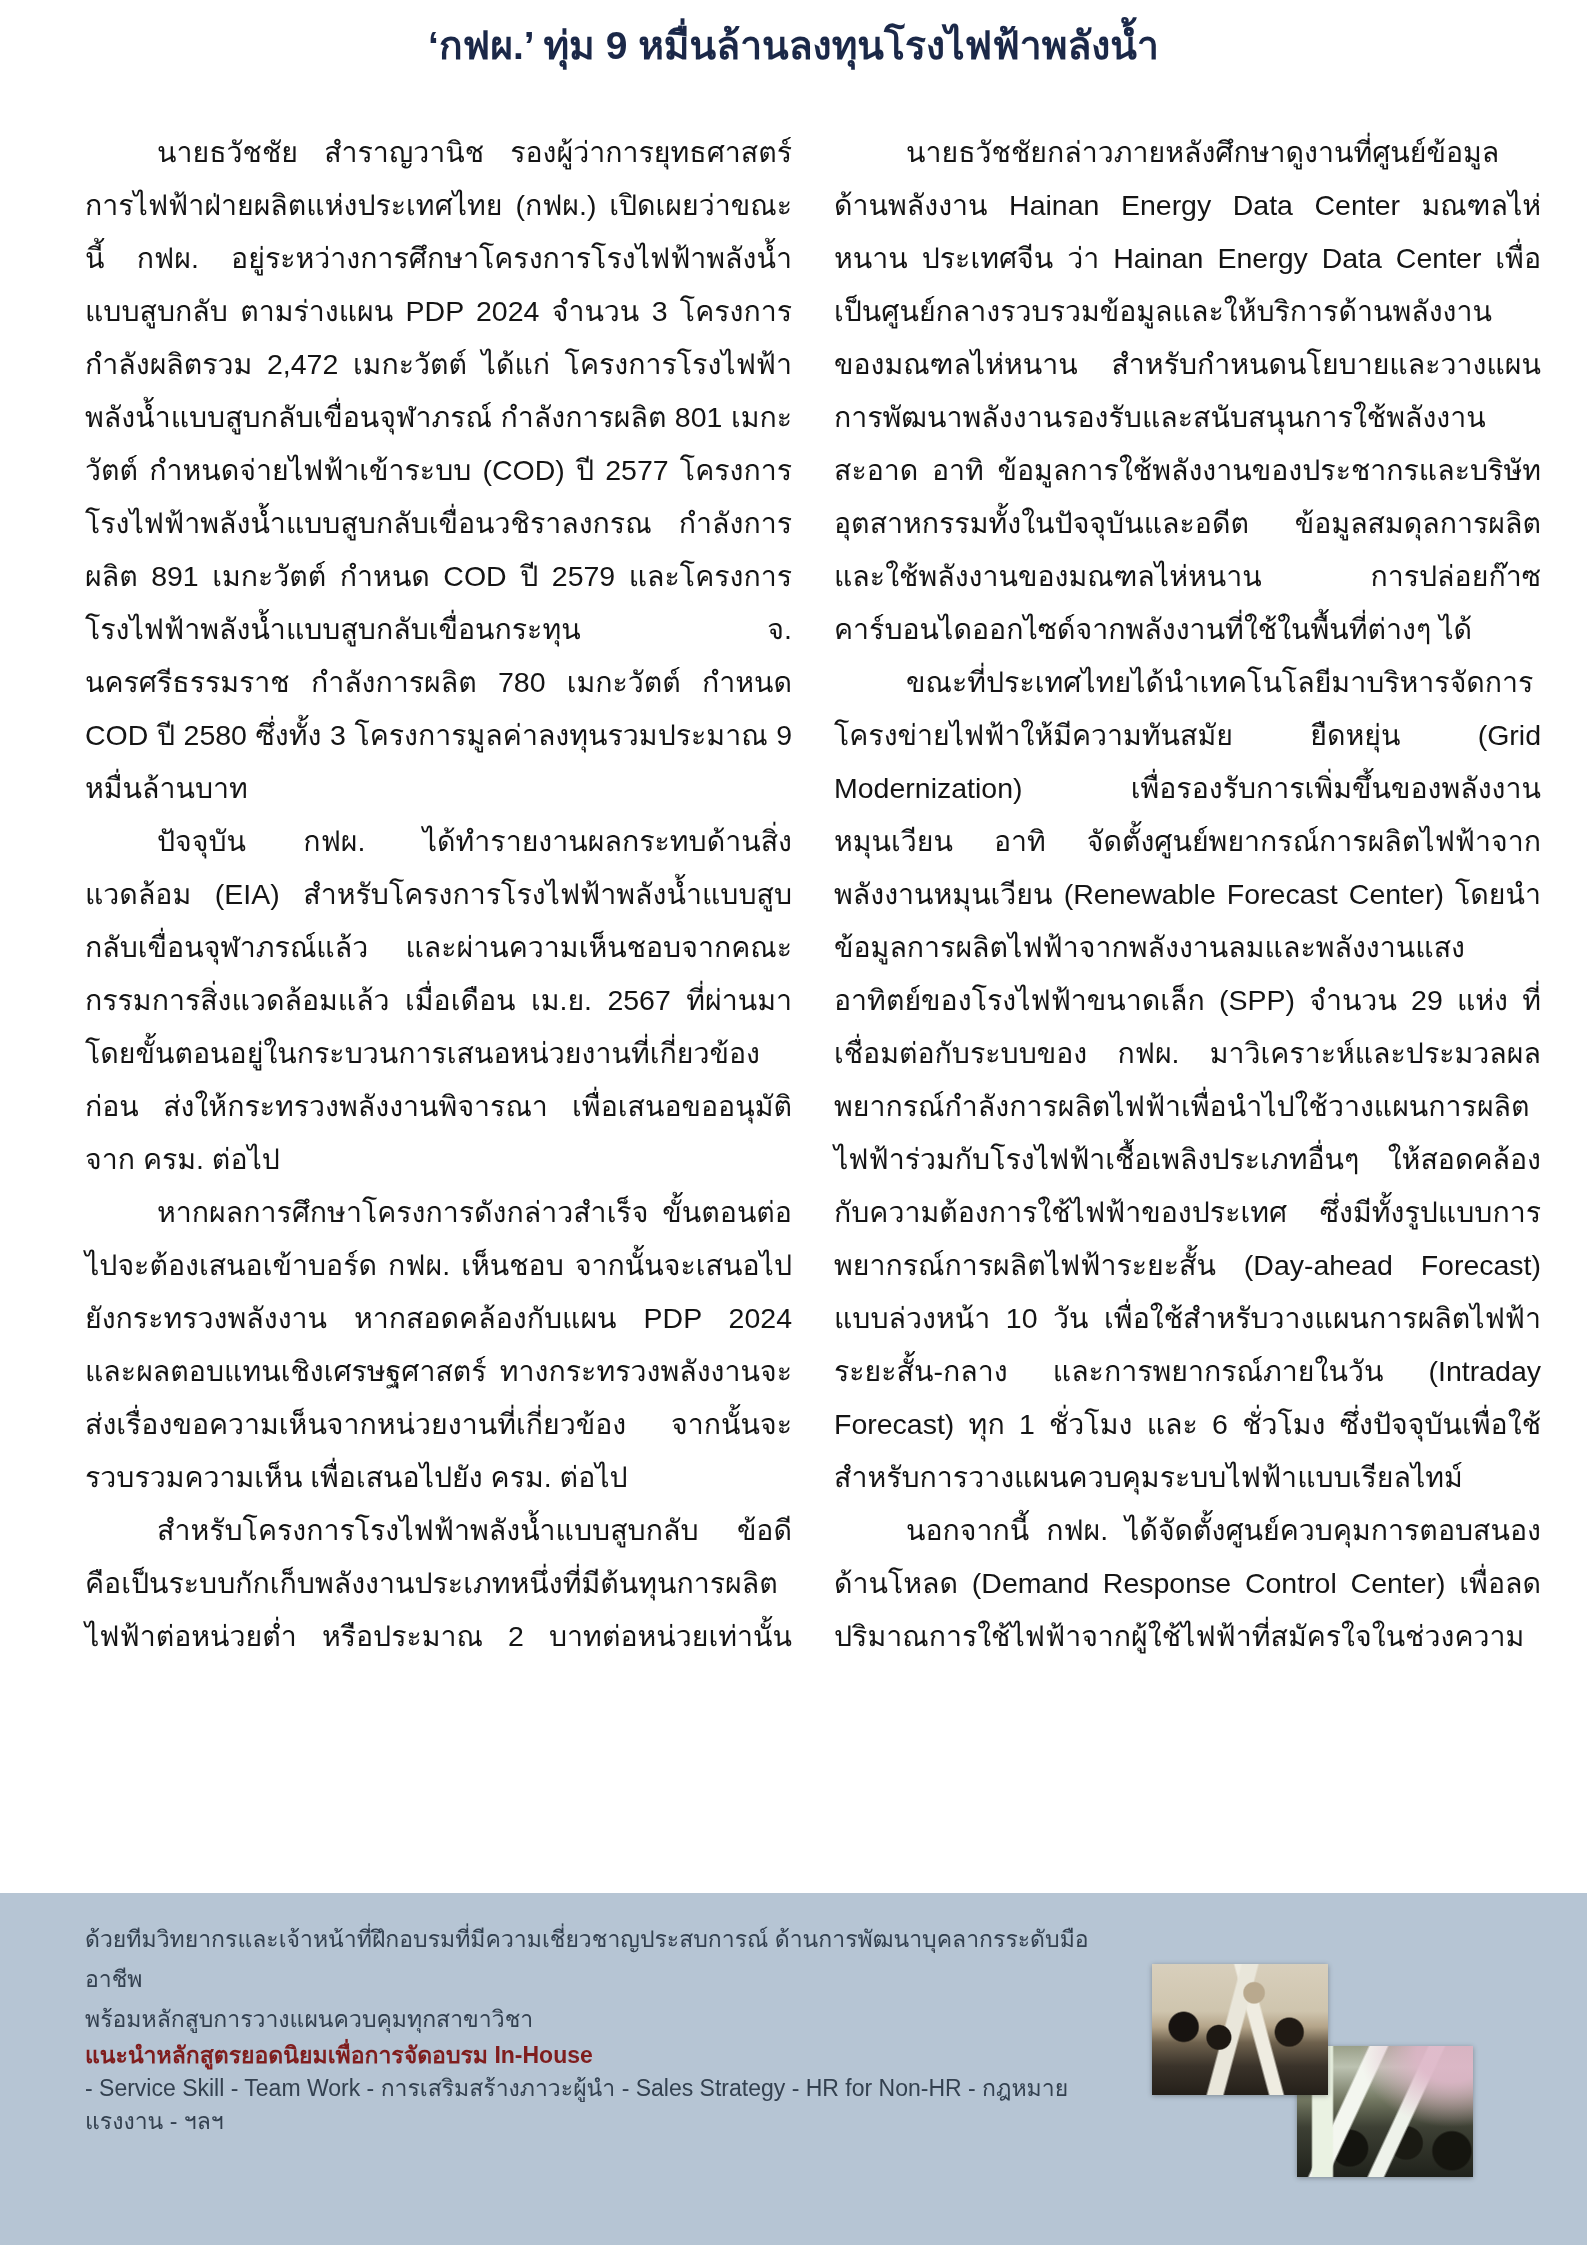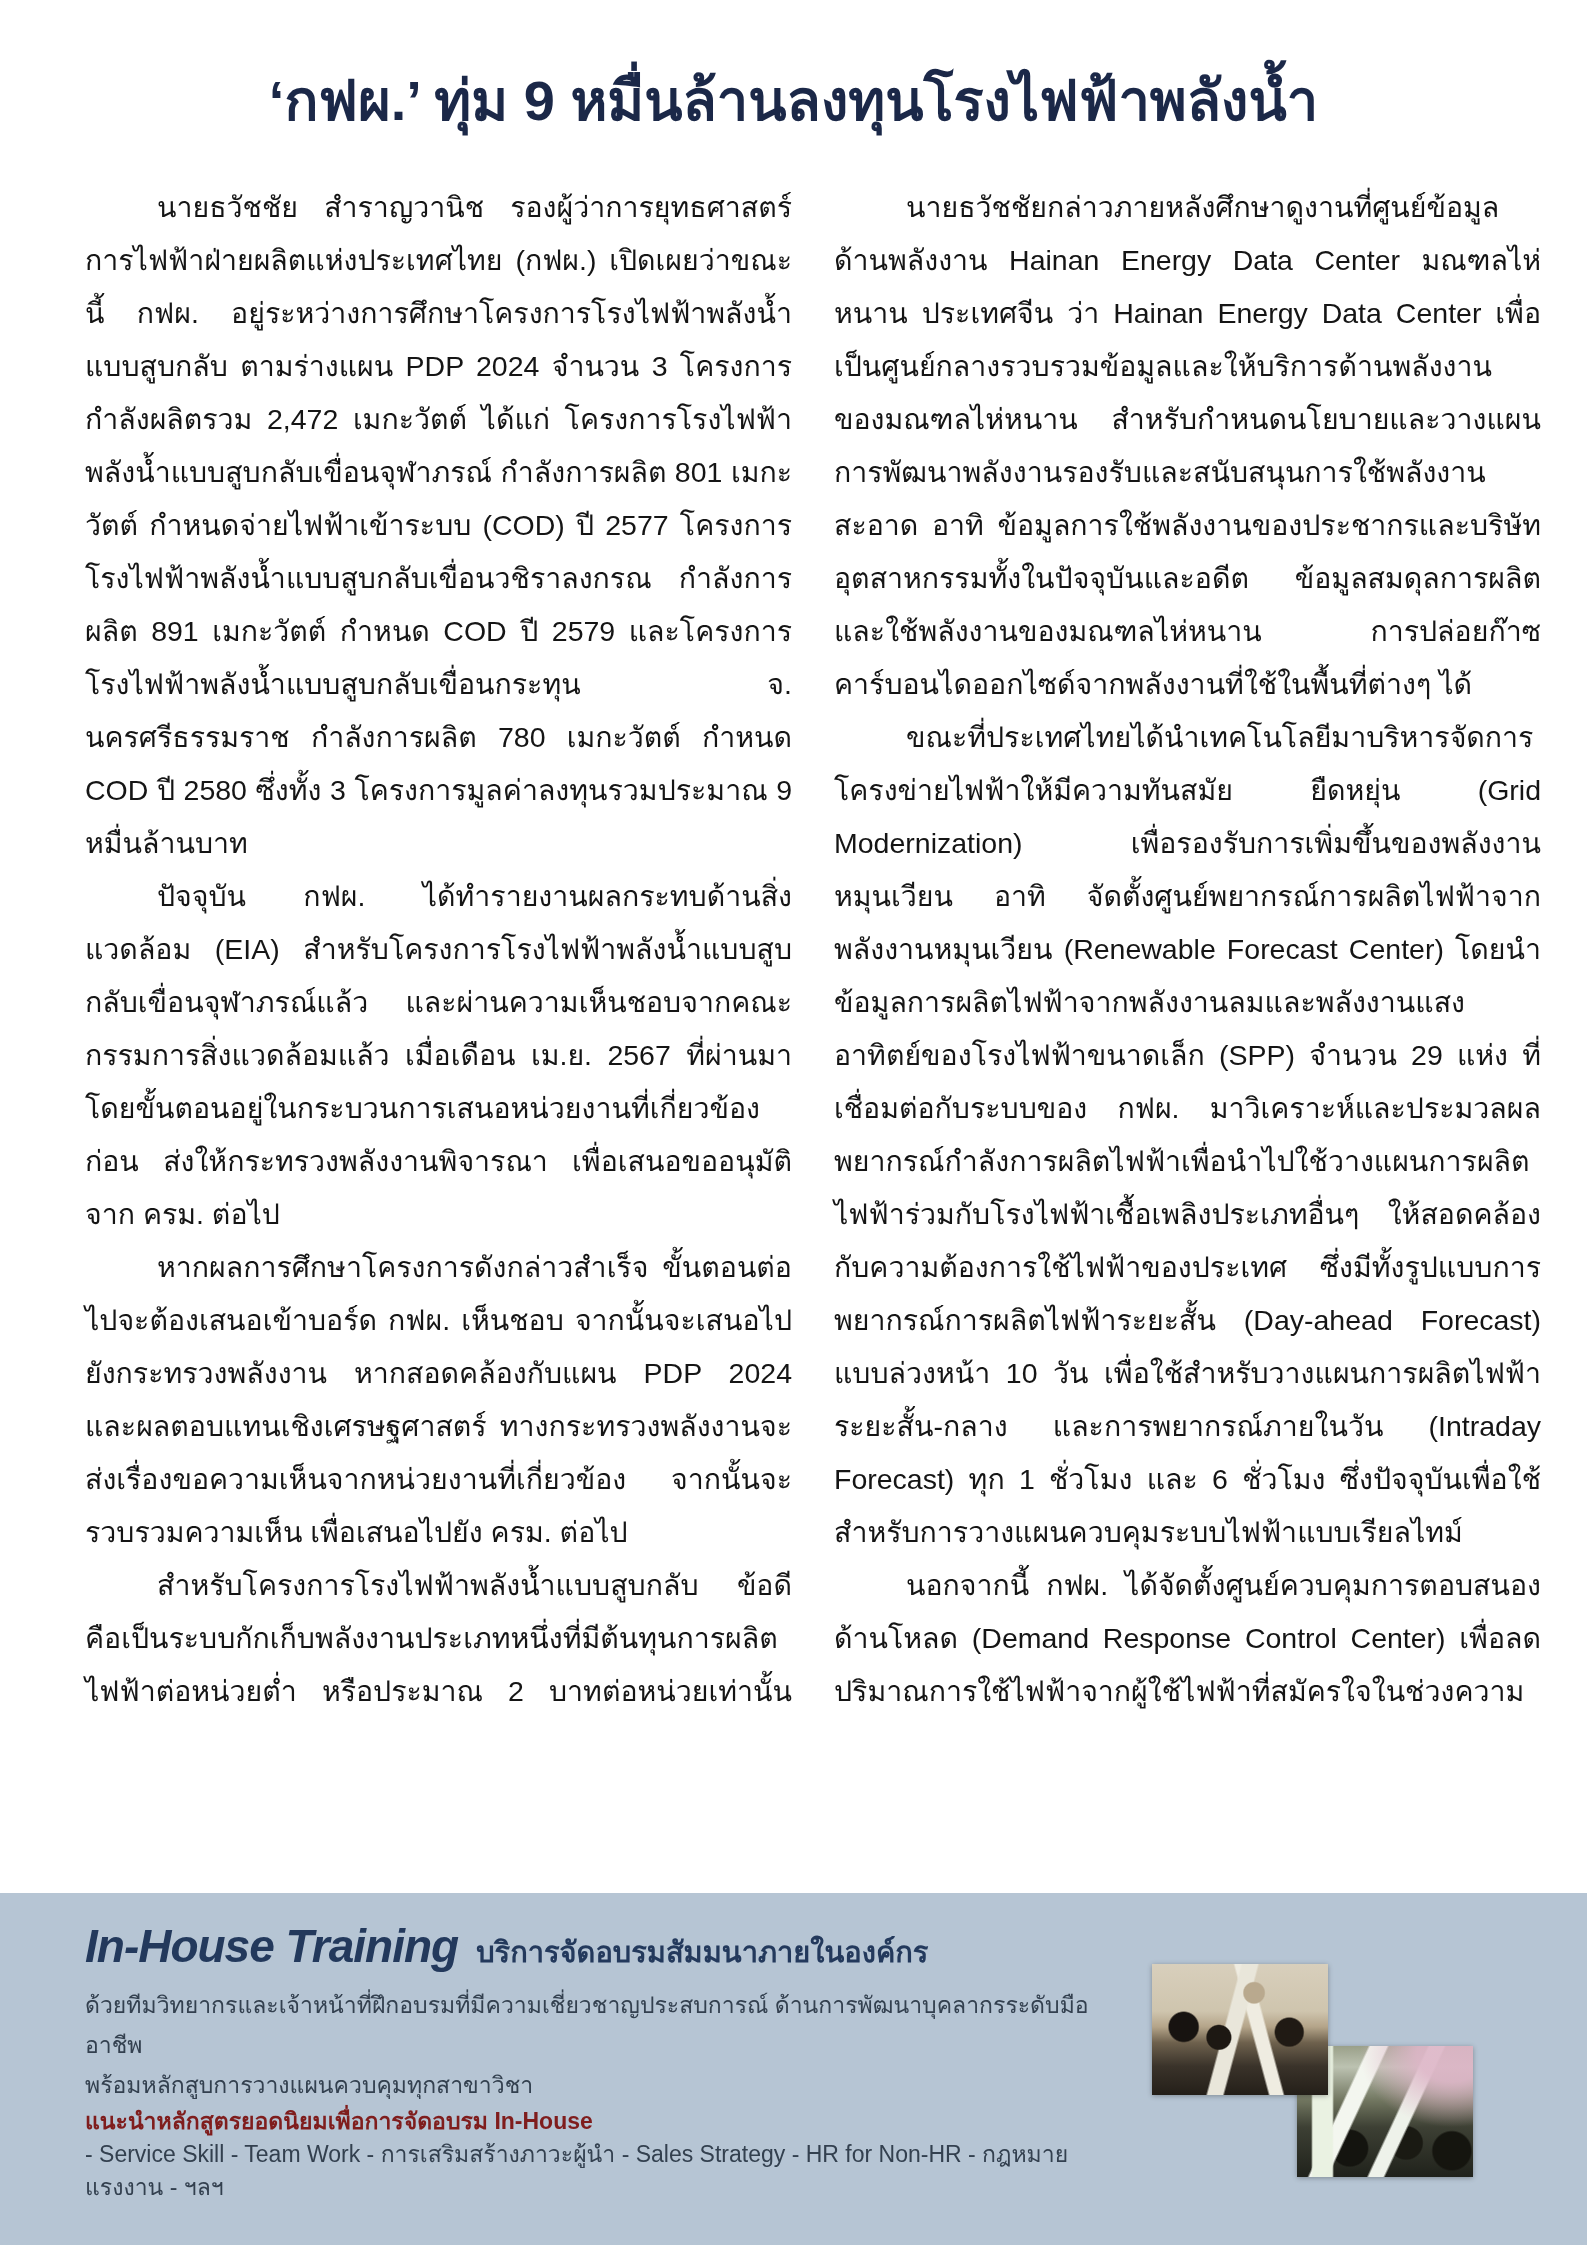--- a/index.html
+++ b/index.html
@@ -2,22 +2,22 @@
 <html><head>
 <meta charset="utf-8">
 <style>
   html,body{margin:0;padding:0;background:#ffffff;}
   body{
     width:1587px;height:2245px;position:relative;overflow:hidden;
     font-family:"Liberation Sans","DejaVu Sans",sans-serif;
   }
   
   .headline{
-    padding-top:55px;text-align:center;color:#1b2848;
-    font-weight:bold;font-size:56px;line-height:92px;
+    text-align:center;color:#1b2848;
+    font-weight:bold;font-size:39px;line-height:92px;
   }
   
   .article{
     display:flex;gap:42px;
     padding:34px 46px 0 85px;
     height:1540px;overflow:hidden;
   }
   .col{flex:1;min-width:0;}
   .col p{
     margin:0;text-indent:72px;
@@ -81,23 +81,20 @@
   </div>
   <div class="col">
     <p>นายธวัชชัยกล่าวภายหลังศึกษาดูงานที่ศูนย์ข้อมูลด้านพลังงาน Hainan Energy Data Center มณฑลไห่หนาน ประเทศจีน ว่า Hainan Energy Data Center เพื่อเป็นศูนย์กลางรวบรวมข้อมูลและให้บริการด้านพลังงานของมณฑลไห่หนาน สำหรับกำหนดนโยบายและวางแผนการพัฒนาพลังงานรองรับและสนับสนุนการใช้พลังงานสะอาด อาทิ ข้อมูลการใช้พลังงานของประชากรและบริษัทอุตสาหกรรมทั้งในปัจจุบันและอดีต ข้อมูลสมดุลการผลิตและใช้พลังงานของมณฑลไห่หนาน การปล่อยก๊าซคาร์บอนไดออกไซด์จากพลังงานที่ใช้ในพื้นที่ต่างๆ ได้</p>
     <p>ขณะที่ประเทศไทยได้นำเทคโนโลยีมาบริหารจัดการโครงข่ายไฟฟ้าให้มีความทันสมัย ยืดหยุ่น (Grid Modernization) เพื่อรองรับการเพิ่มขึ้นของพลังงานหมุนเวียน อาทิ จัดตั้งศูนย์พยากรณ์การผลิตไฟฟ้าจากพลังงานหมุนเวียน (Renewable Forecast Center) โดยนำข้อมูลการผลิตไฟฟ้าจากพลังงานลมและพลังงานแสงอาทิตย์ของโรงไฟฟ้าขนาดเล็ก (SPP) จำนวน 29 แห่ง ที่เชื่อมต่อกับระบบของ กฟผ. มาวิเคราะห์และประมวลผลพยากรณ์กำลังการผลิตไฟฟ้าเพื่อนำไปใช้วางแผนการผลิตไฟฟ้าร่วมกับโรงไฟฟ้าเชื้อเพลิงประเภทอื่นๆ ให้สอดคล้องกับความต้องการใช้ไฟฟ้าของประเทศ ซึ่งมีทั้งรูปแบบการพยากรณ์การผลิตไฟฟ้าระยะสั้น (Day-ahead Forecast) แบบล่วงหน้า 10 วัน เพื่อใช้สำหรับวางแผนการผลิตไฟฟ้าระยะสั้น-กลาง และการพยากรณ์ภายในวัน (Intraday Forecast) ทุก 1 ชั่วโมง และ 6 ชั่วโมง ซึ่งปัจจุบันเพื่อใช้สำหรับการวางแผนควบคุมระบบไฟฟ้าแบบเรียลไทม์</p>
     <p><span>นอกจากนี้ กฟผ. ได้จัดตั้งศูนย์ควบคุมการตอบสนองด้านโหลด (Demand Response Control Center) เพื่อลดปริมาณการใช้ไฟฟ้าจากผู้ใช้ไฟฟ้าที่สมัครใจในช่วงความต้องการใช้ไฟฟ้าสูง เพื่อสร้างความสมดุลให้ระบบไฟฟ้า และลดต้นทุนค่าไฟฟ้าในภาพรวมของประเทศ เตรียมพร้อมต่อยอดสู่โรงไฟฟ้าเสมือน (Virtual Power Plant) ในการบริหารจัดการผลิตไฟฟ้าพลังงานหมุนเวียนได้อย่างต่อเนื่อง</span></p>
   </div>
 </div>
 
 <div class="footer">
   <div class="footer-inner">
-    <div class="f-head">
-      <span class="f-head-en">In-House Training</span><span class="f-head-th">บริการจัดอบรมสัมมนาภายในองค์กร</span>
-    </div>
     <div class="f-line">ด้วยทีมวิทยากรและเจ้าหน้าที่ฝึกอบรมที่มีความเชี่ยวชาญประสบการณ์ ด้านการพัฒนาบุคลากรระดับมืออาชีพ</div>
     <div class="f-line">พร้อมหลักสูบการวางแผนควบคุมทุกสาขาวิชา</div>
     <div class="f-line tight f-bold">แนะนำหลักสูตรยอดนิยมเพื่อการจัดอบรม In-House</div>
     <div class="f-line tight">- Service Skill - Team Work - การเสริมสร้างภาวะผู้นำ - Sales Strategy - HR for Non-HR - กฎหมายแรงงาน - ฯลฯ</div>
 
   </div>
   <div class="photo photo-1"></div>
   <div class="photo photo-2"></div>
 </div>
 

